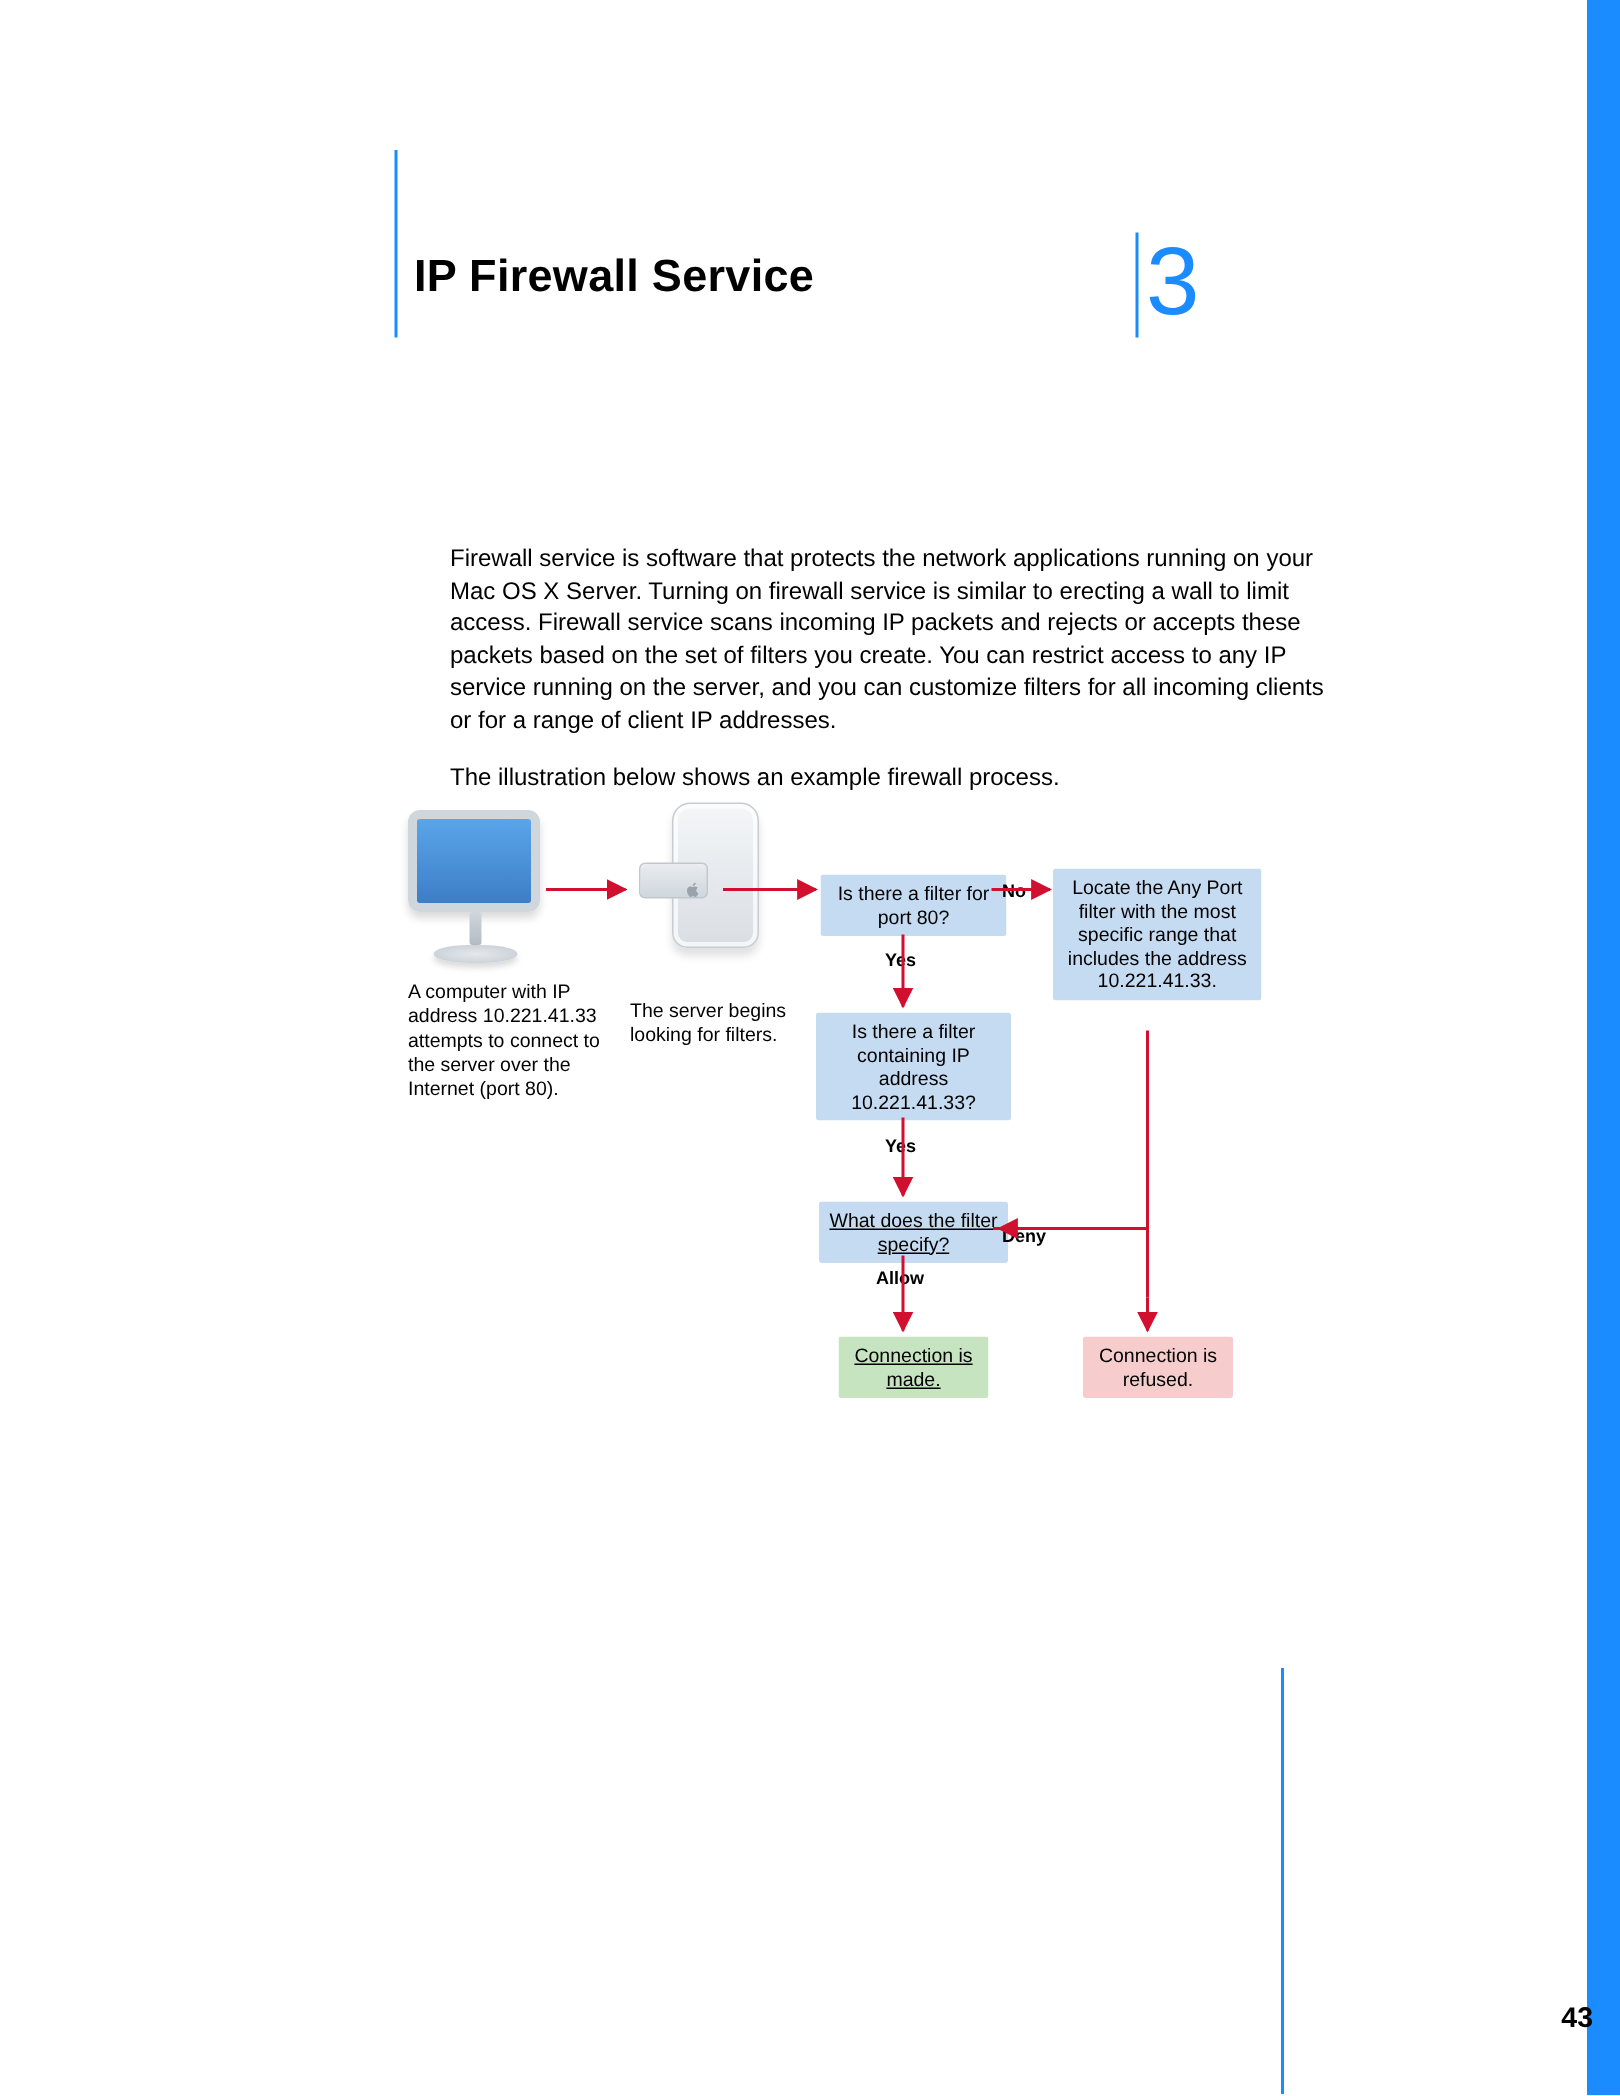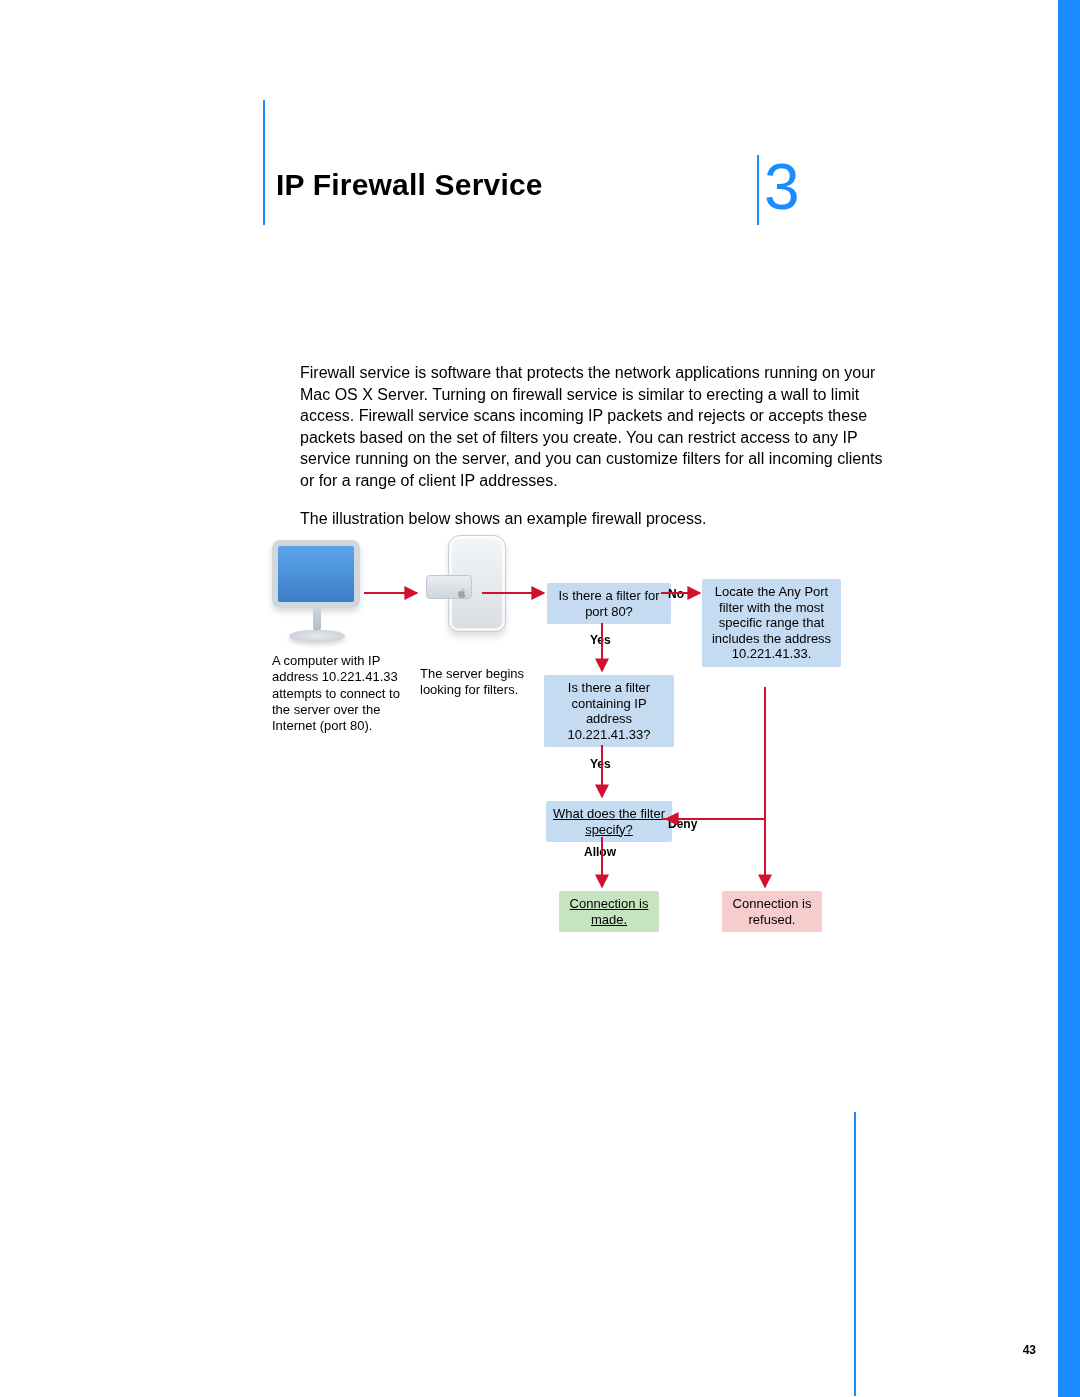--- a/index.html
+++ b/index.html
@@ -4,21 +4,21 @@
 <style>
   html,body{margin:0;padding:0;background:#fff;font-family:"Helvetica Neue",Helvetica,Arial,sans-serif;color:#000;}
   .page{position:relative;width:1080px;height:1397px;margin:0 auto;background:#fff;overflow:hidden;}
   .edge-bar{position:absolute;top:0;right:0;width:22px;height:1397px;background:#1a8cff;}
   .title-divider{position:absolute;top:100px;left:263px;width:2px;height:125px;background:#1a8cff;}
   .chapter-divider{position:absolute;top:155px;left:757px;width:2px;height:70px;background:#1a8cff;}
   .chapter-title{position:absolute;top:168px;left:276px;font-size:30px;font-weight:600;letter-spacing:.2px;}
   .chapter-number{position:absolute;top:150px;left:764px;font-size:64px;font-weight:400;color:#1a8cff;font-family:"Helvetica Neue",Helvetica,Arial,sans-serif;}
   .body{position:absolute;top:362px;left:272px;width:586px;font-size:16px;line-height:1.35;margin-left:28px;}
   .body p{margin:0 0 16px 0;}
-  .page-number{position:absolute;bottom:40px;right:44px;font-size:12px;font-weight:700;}
+  .page-number{position:absolute;bottom:40px;right:18px;font-size:19px;font-weight:700;}
   
   .right-rule{position:absolute;top:1112px;left:854px;width:2px;height:284px;background:#1a8cff;}
 
   
   .diagram{position:absolute;top:535px;left:272px;width:600px;height:430px;font-family:Helvetica,Arial,sans-serif;font-size:13px;color:#000;}
   .diagram .cap{position:absolute;line-height:1.25;}
   .node{position:absolute;border:1px solid transparent;padding:4px 6px;text-align:center;border-radius:2px;line-height:1.2;}
   .n-blue{background:rgba(150,190,230,.55);}
   .n-green{background:rgba(160,210,150,.6);text-decoration:underline;}
   .n-rose{background:rgba(240,170,170,.6);}

